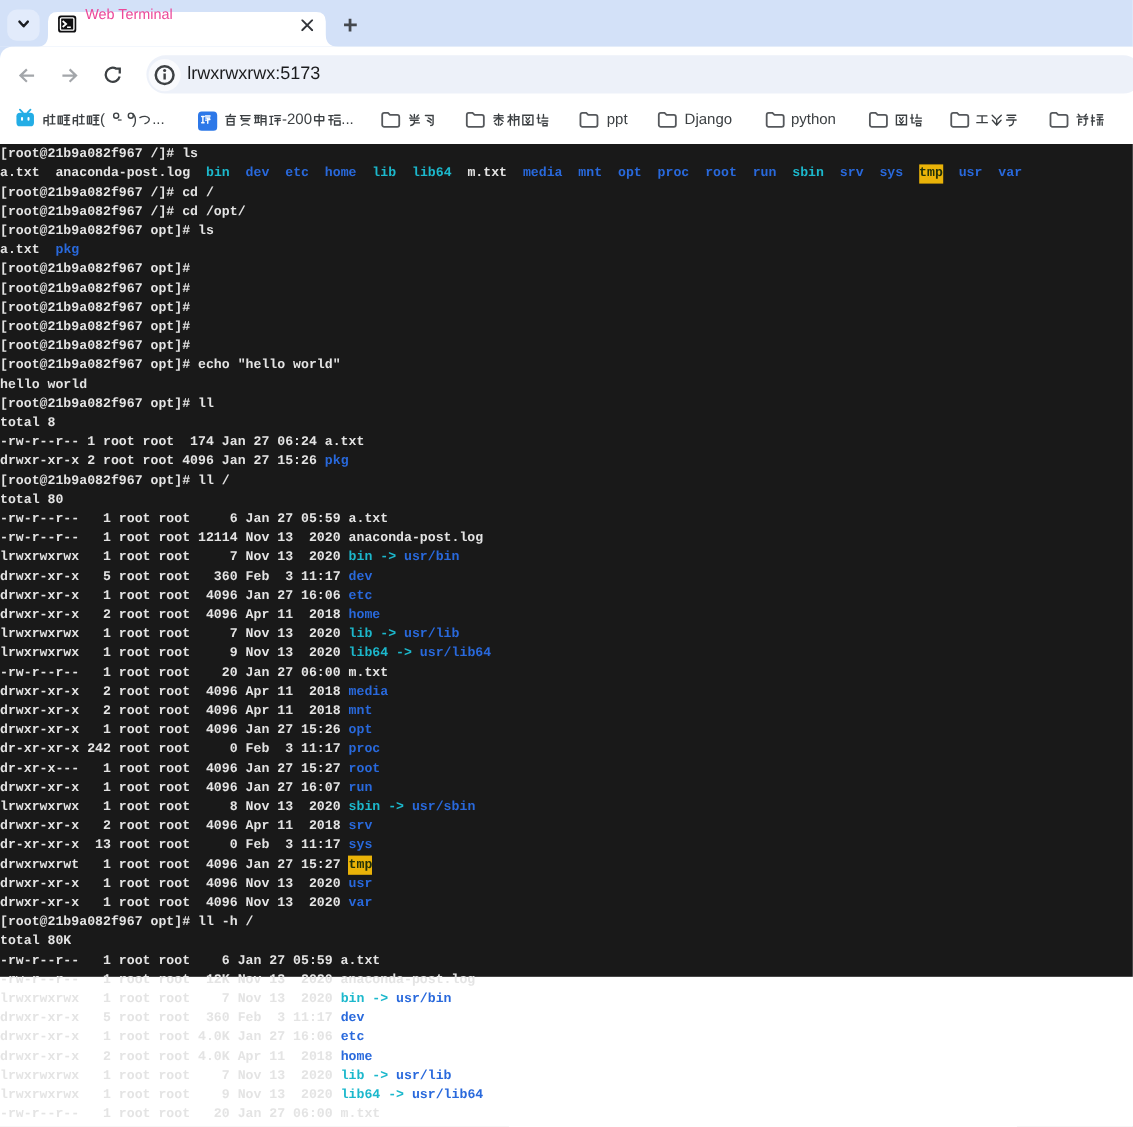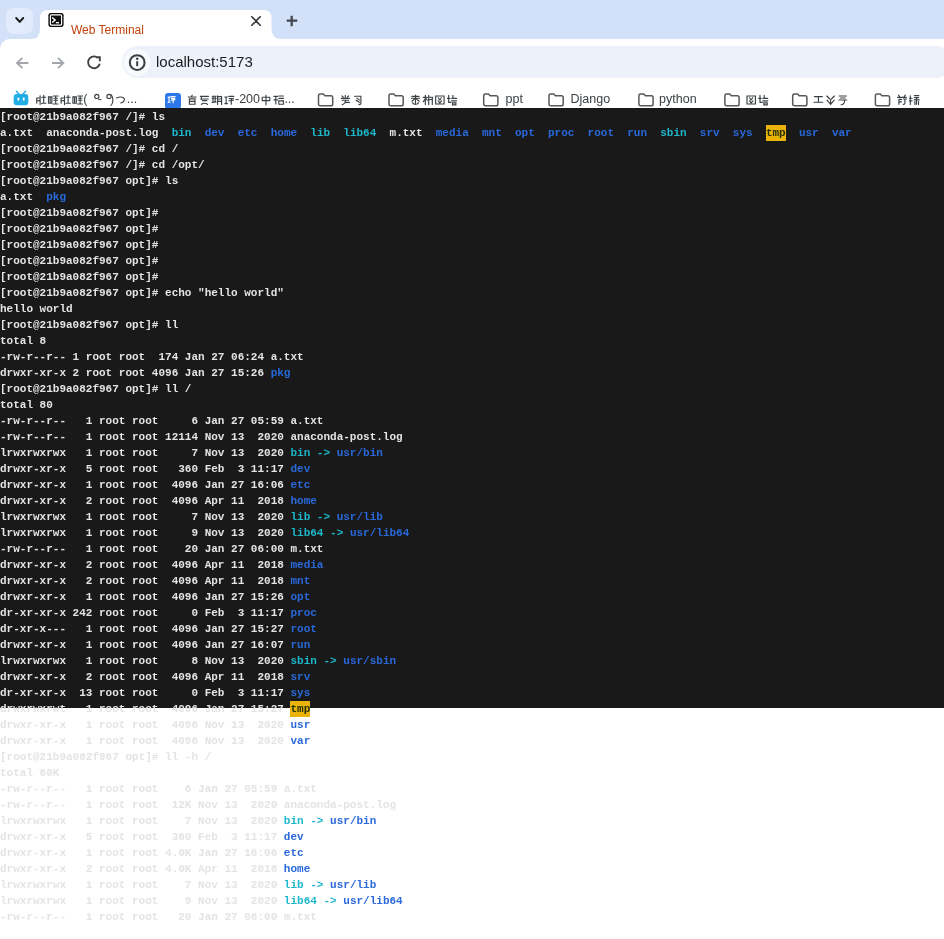--- a/index.html
+++ b/index.html
@@ -1,24 +1,24 @@
 <!DOCTYPE html>
 <html><head><meta charset="utf-8"><style>
 *{margin:0;padding:0;box-sizing:border-box}
 html,body{width:944px;height:939px;overflow:hidden;background:#fff;font-family:"Liberation Sans",sans-serif}
 #strip{position:absolute;left:0;top:0;width:944px;height:39px;background:#d3e1f8}
 #chev{position:absolute;left:6px;top:8px;width:27px;height:26px;border-radius:8px;background:#e2ebfb}
 #tabsvg{position:absolute;left:30px;top:5px}
-#title{position:absolute;left:71px;top:24px;font-size:12px;color:#c2410c;line-height:13px}
+#title{position:absolute;left:71px;top:6px;font-size:12px;color:#ec4899;line-height:13px}
 #toolbar{position:absolute;left:0;top:39px;width:944px;height:40px;background:#fff;border-top-left-radius:10px}
 #bluecorner{position:absolute;left:0;top:39px;width:12px;height:12px;background:#d3e1f8}
 #pill{position:absolute;left:122px;top:46px;width:830px;height:32px;border-radius:16px;background:#edf1f9}
 #url{position:absolute;left:156px;top:46px;height:32px;line-height:32px;font-size:15px;color:#1b1c1e}
 #bookbar{position:absolute;left:0;top:79px;width:944px;height:41px;background:#fff}
-#term{position:absolute;left:0;top:108px;width:944px;height:600px;background:#191919}
+#term{position:absolute;left:0;top:120px;width:944px;height:694px;background:#191919}
 #tx{position:absolute;left:0px;top:1px;font:700 11px "Liberation Mono",monospace;color:#e4e4e4;white-space:pre}
 #tx .r{height:16px;line-height:16px}
 #tx i{font-style:normal}
 #tx i.b{color:#2969dc}
 #tx i.c{color:#1cb8cc}
 #tx i.g{color:#223108;background:#eab308;display:inline-block;height:16px;vertical-align:top}
 </style></head><body>
 <div id="strip"></div>
 <div id="chev"><svg width="27" height="26">
       <path d="M10.2,10 L13.7,13.9 L17.2,10" stroke="#1b1d21" stroke-width="2" fill="none" stroke-linecap="round" stroke-linejoin="round"></path>
@@ -47,21 +47,21 @@
 <path d="M82.5,3.0 A 5.9,5.9 0 1 0 85.7,9.8" stroke="#3c4043" stroke-width="1.9" fill="none"></path>
 <path d="M82,3.2 H85.8 V7.2" stroke="#3c4043" stroke-width="1.9" fill="none"></path>
 </svg>
 <div id="pill"></div>
 <svg style="position:absolute;left:123px;top:48px" width="30" height="30">
 <circle cx="14.2" cy="14.6" r="13.4" fill="#f9fafd"></circle>
 <circle cx="14.2" cy="14.6" r="7.4" stroke="#3e4144" stroke-width="2.1" fill="none"></circle>
 <circle cx="14.2" cy="10.8" r="1.3" fill="#3e4144"></circle>
 <path d="M14.2,13.2 V18.2" stroke="#3e4144" stroke-width="2" fill="none"></path>
 </svg>
-<div id="url">localhost:5173</div>
+<div id="url">lrwxrwxrwx:5173</div>
 <div id="bookbar"></div>
 <svg style="position:absolute;left:0;top:0" width="944" height="120">
     <g transform="translate(13,91)">
 <path d="M3.6,0.4 L6,2.9 M12.4,0.4 L10,2.9" stroke="#23ade5" stroke-width="1.5" fill="none" stroke-linecap="round"></path>
 <rect x="0.7" y="2.9" width="14.6" height="11.3" rx="3" fill="#23ade5"></rect>
 <rect x="4.5" y="6.5" width="1.7" height="3.2" rx="0.85" fill="#fff"></rect>
 <rect x="9.9" y="6.5" width="1.7" height="3.2" rx="0.85" fill="#fff"></rect>
 </g>
     <path transform="translate(34.5,93.8) scale(1.0)" d="M2.2,4.2 h3.4 M2.2,4.2 v5.2 M5.6,2 v8.8 M7.2,3.4 h4 M9.2,1.6 v7 M7,9.4 h4.4 M3.2,6.8 h2.2" stroke="#3c4043" stroke-width="1.15" fill="none" stroke-linecap="round"></path>
     <path transform="translate(46.7,93.8) scale(1.0)" d="M1.8,3 h3.4 v6.4 h-3.4 z M3.5,3 v6.4 M6.6,2.2 h4.8 M7.2,4.4 h3.6 M7.2,6.4 h3.6 M9,2.2 v8 M6.4,10.2 h5" stroke="#3c4043" stroke-width="1.15" fill="none" stroke-linecap="round"></path>

